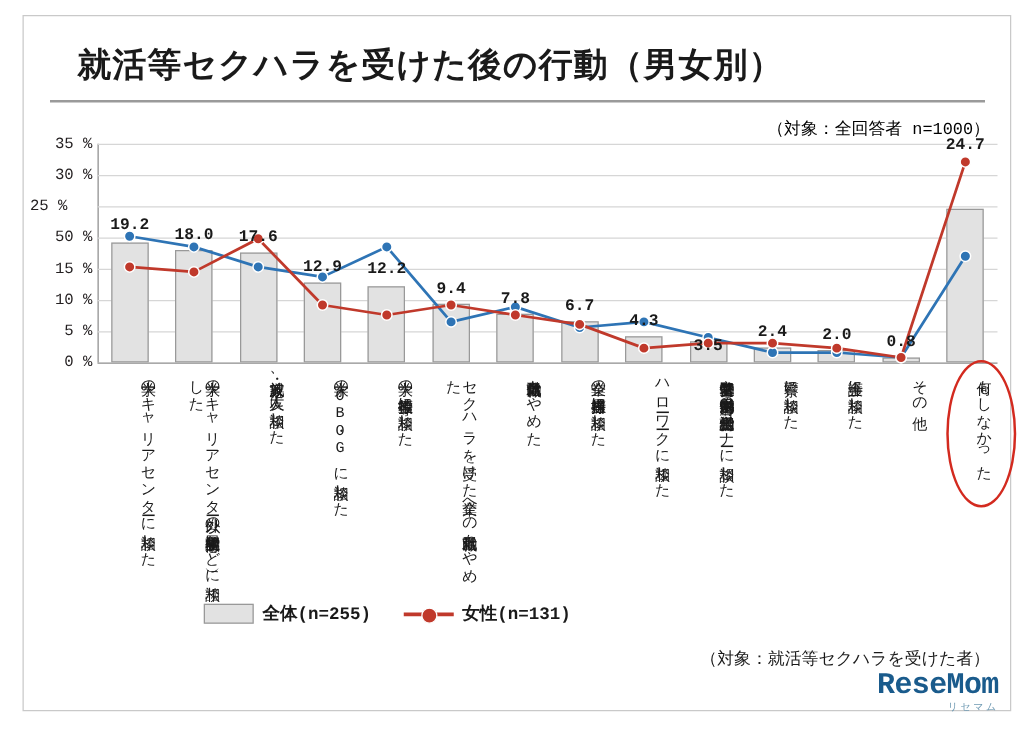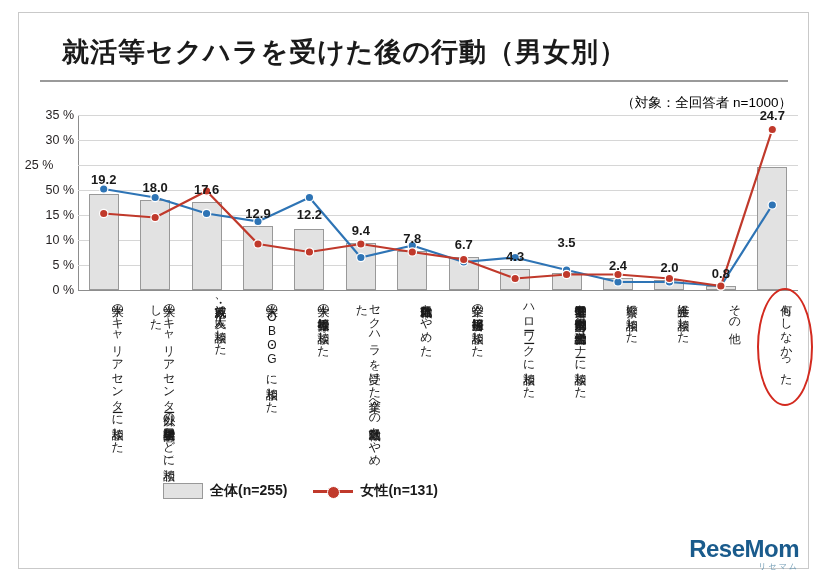--- a/index.html
+++ b/index.html
@@ -14,20 +14,21 @@
     color: #231f20;
     position: relative;
     overflow: hidden;
   }
   #page {
     position: absolute;
     left: 0; top: 0;
     width: 827px;
     height: 583px;
     background: #ffffff;
+    font-family: Liberation Mono, monospace;
   }
   
   #frame {
     position: absolute;
     left: 18px;
     top: 12px;
     width: 791px;
     height: 557px;
     border: 1px solid #c9c9c9;
     box-sizing: border-box;
@@ -316,21 +317,21 @@
     <div id="labels-holder">
         <div class="barlabel" style="top: 57px; left: -1.28571px;">19.2</div>
         <div class="barlabel" style="top: 65px; left: 50.1429px;">18.0</div>
         <div class="barlabel" style="top: 67px; left: 101.571px;">17.6</div>
         <div class="barlabel" style="top: 90.5px; left: 153px;">12.9</div>
         <div class="barlabel" style="top: 92px; left: 204.429px;">12.2</div>
         <div class="barlabel" style="top: 108px; left: 255.857px;">9.4</div>
         <div class="barlabel" style="top: 116px; left: 307.286px;">7.8</div>
         <div class="barlabel" style="top: 121.5px; left: 358.714px;">6.7</div>
         <div class="barlabel" style="top: 133.5px; left: 410.143px;">4.3</div>
-        <div class="barlabel" style="top: 120px; left: 461.571px;">3.5</div>
+        <div class="barlabel" style="top: 154px; left: 461.571px;">3.5</div>
         <div class="barlabel" style="top: 143px; left: 513px;">2.4</div>
         <div class="barlabel" style="top: 145px; left: 564.429px;">2.0</div>
         <div class="barlabel" style="top: 151px; left: 615.857px;">0.8</div>
         <div class="barlabel" style="top: -7.5px; left: 667.286px;">24.7</div>
       </div>
   </div>
 
   <div id="catlabels">
       <div class="catlabel" style="left: 5.71429px;">大学のキャリアセンターに相談した</div>
       <div class="catlabel" style="left: 57.1429px;">大学のキャリアセンター以外の部署（学生相談窓口など）に相談した</div>
@@ -357,18 +358,19 @@
     </div>
     <div class="legend-item">
       <span class="legend-line">
         <i style="background:#C0392B"></i>
           <b style="background:#C0392B"></b>
       </span>
       <span>女性(n=131)</span>
     </div>
   </div>
 
+  <div id="target-note-bottom">（対象：就活等セクハラを受けた者）</div>
 
   <div id="logo">
     <div class="logo-main"><span>ReseMom</span></div>
     <div class="logo-sub">リセマム</div>
   </div>
 </div>
 
 </body></html>

